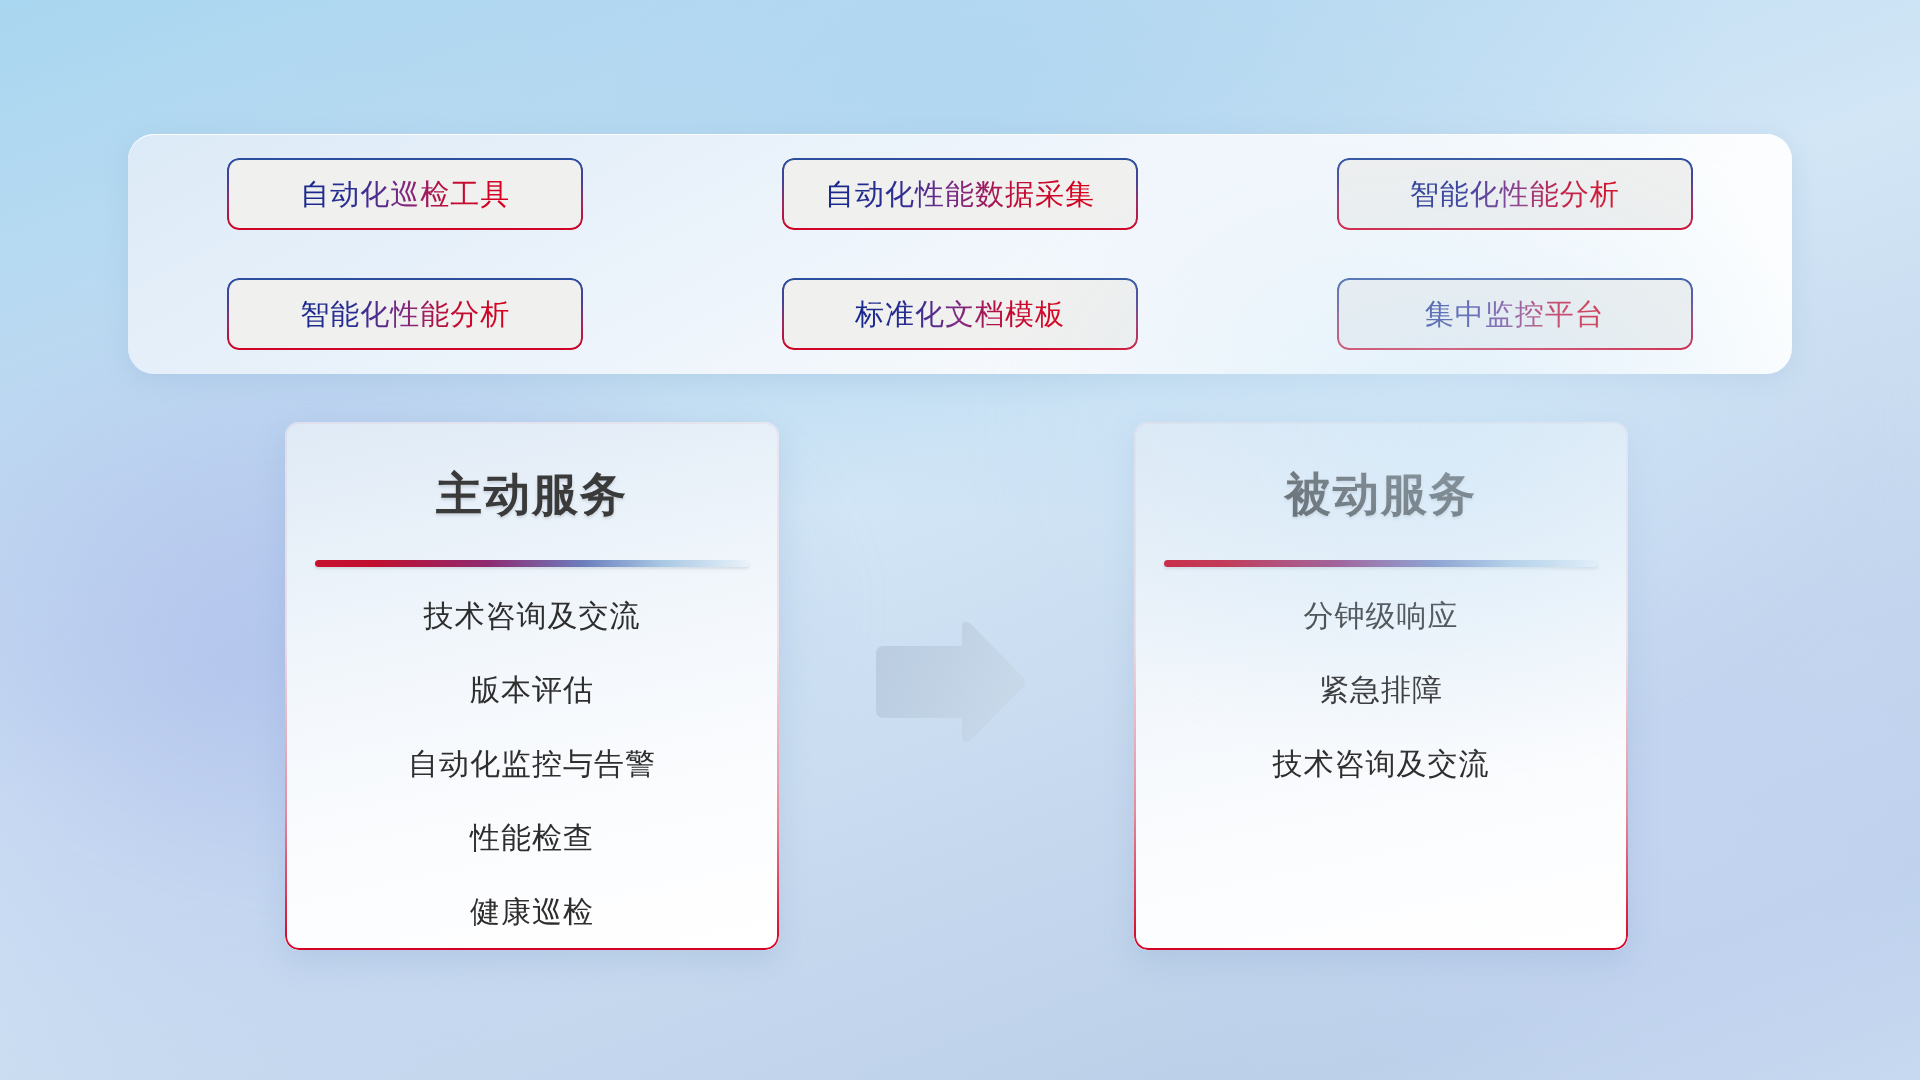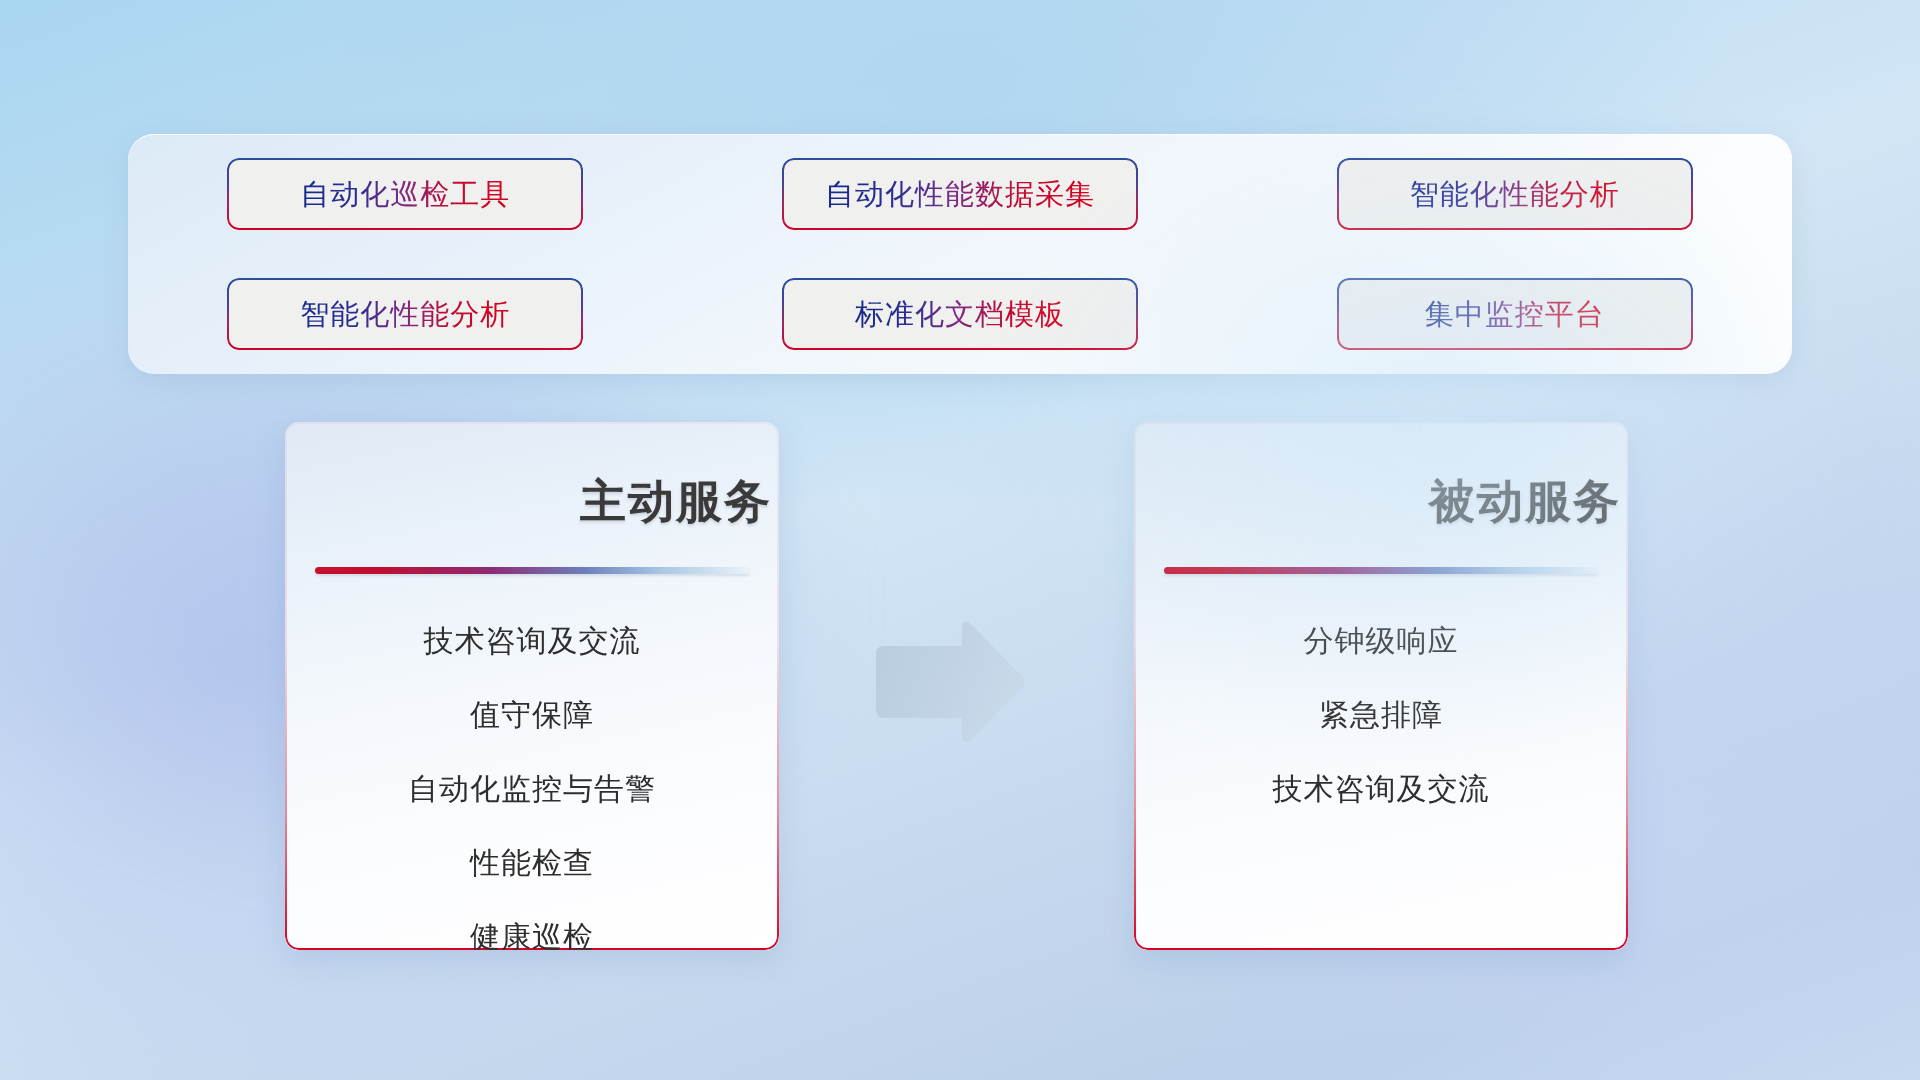--- a/index.html
+++ b/index.html
@@ -124,43 +124,43 @@
     -webkit-mask-composite: xor;
             mask: linear-gradient(#000 0 0) content-box, linear-gradient(#000 0 0);
             mask-composite: exclude;
     pointer-events: none;
   }
   #card-active { left: 285px; }
   #card-passive { left: 1134px; }
 
   .card-title {
     position: relative;
-    margin: 7px;
+    margin: 0;
     padding-top: 42px;
-    text-align: right;
+    text-align: center;
     font-size: 46px;
     font-weight: bold;
     color: #3a3a3a;
     letter-spacing: 2px;
     text-shadow: 0 2px 3px rgba(140,150,165,0.35);
   }
   .card-divider {
     position: relative;
     margin: 34px auto 0 auto;
     width: 434px;
     height: 7px;
     border-radius: 4px;
     background: linear-gradient(90deg, #c8102e 0%, #c00f2f 14%, #8e2a73 40%, #6c7fbe 62%, #a9c8e4 80%, rgba(200,225,242,0.15) 100%);
     box-shadow: 0 2px 3px rgba(120,130,150,0.22);
   }
   .card-list {
     position: relative;
     list-style: none;
     margin: 0;
-    padding: 30px 0 0 0;
+    padding: 12px 0 0 0;
   }
   .card-list li {
     text-align: center;
     font-size: 30px;
     color: #2e2e2e;
     letter-spacing: 1px;
     line-height: 1;
     padding: 22px 0;
   }
 
@@ -204,21 +204,21 @@
       <span class="pill-label">集中监控平台</span>
     </div>
 
   </div>
 
   <div class="service-card" id="card-active">
     <h2 class="card-title">主动服务</h2>
     <div class="card-divider"></div>
     <ul class="card-list">
       <li>技术咨询及交流</li>
-      <li>值守保障</li>
+      <li>版本评估</li>
       <li>自动化监控与告警</li>
       <li>性能检查</li>
       <li>健康巡检</li>
     </ul>
   </div>
 
   <div class="flow-arrow">
     <svg width="158" height="128" viewBox="0 0 158 128" xmlns="http://www.w3.org/2000/svg">
       <defs>
         <linearGradient id="arrowGrad" x1="0" y1="0" x2="1" y2="0.35">

